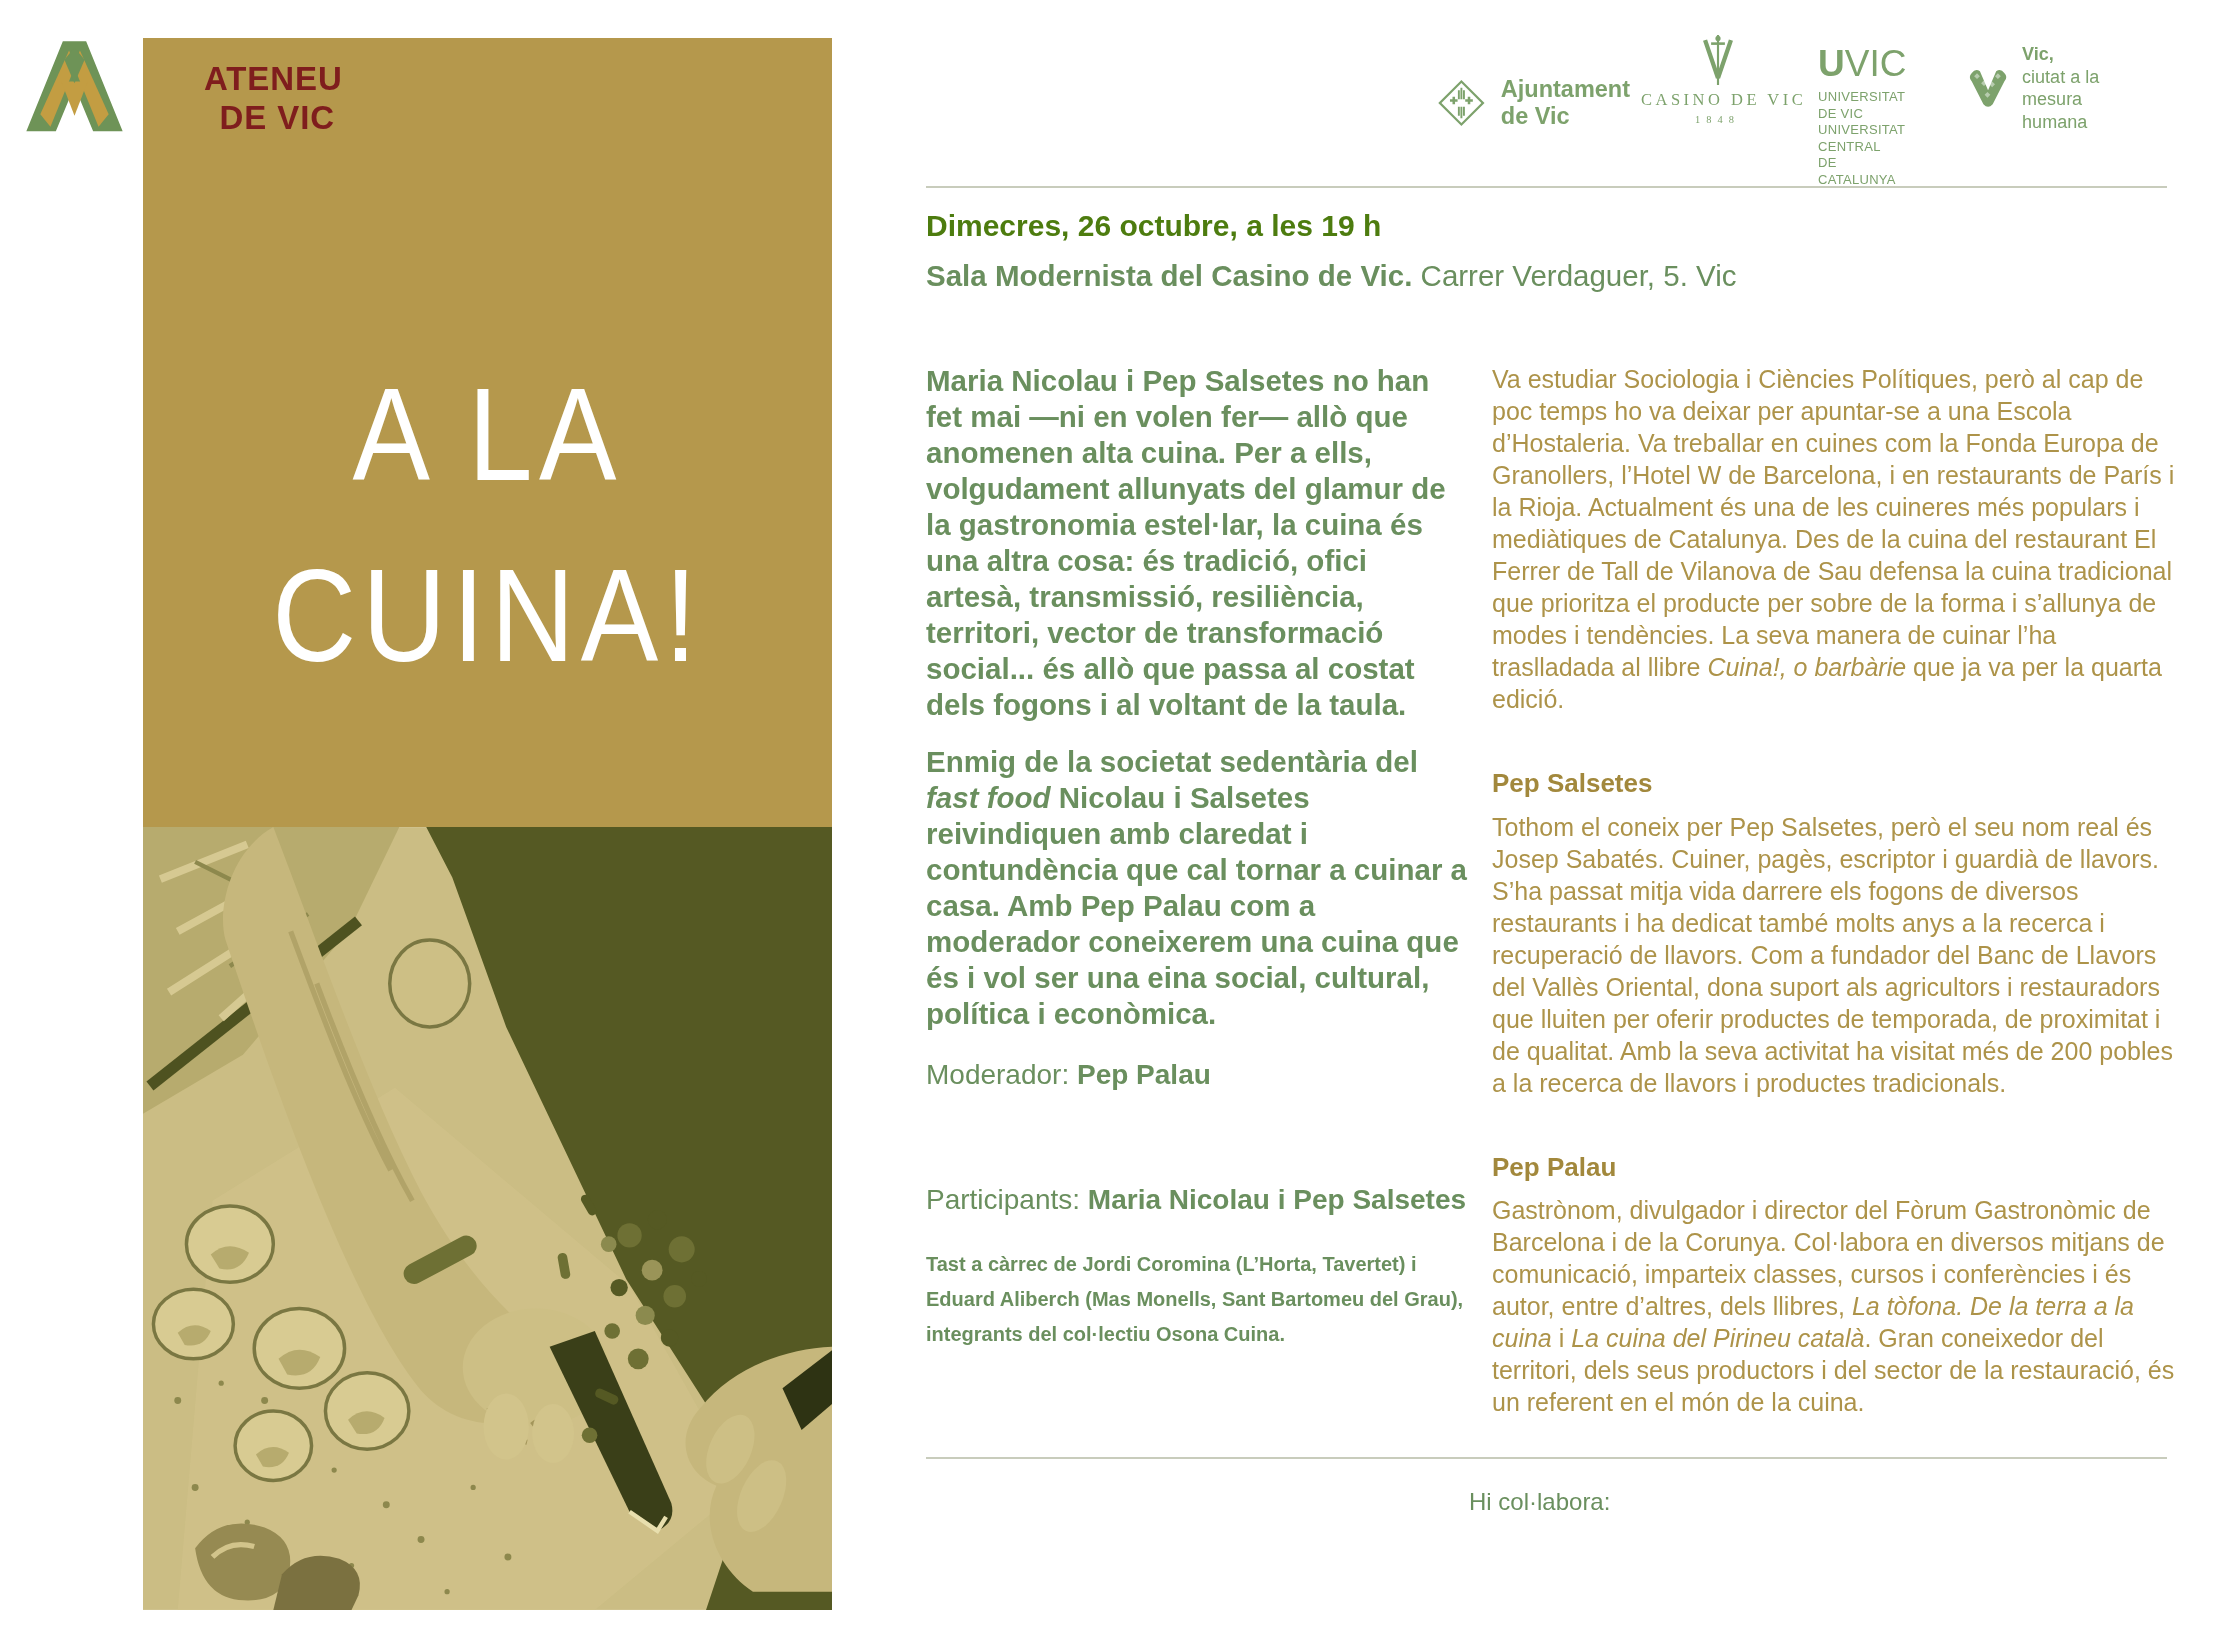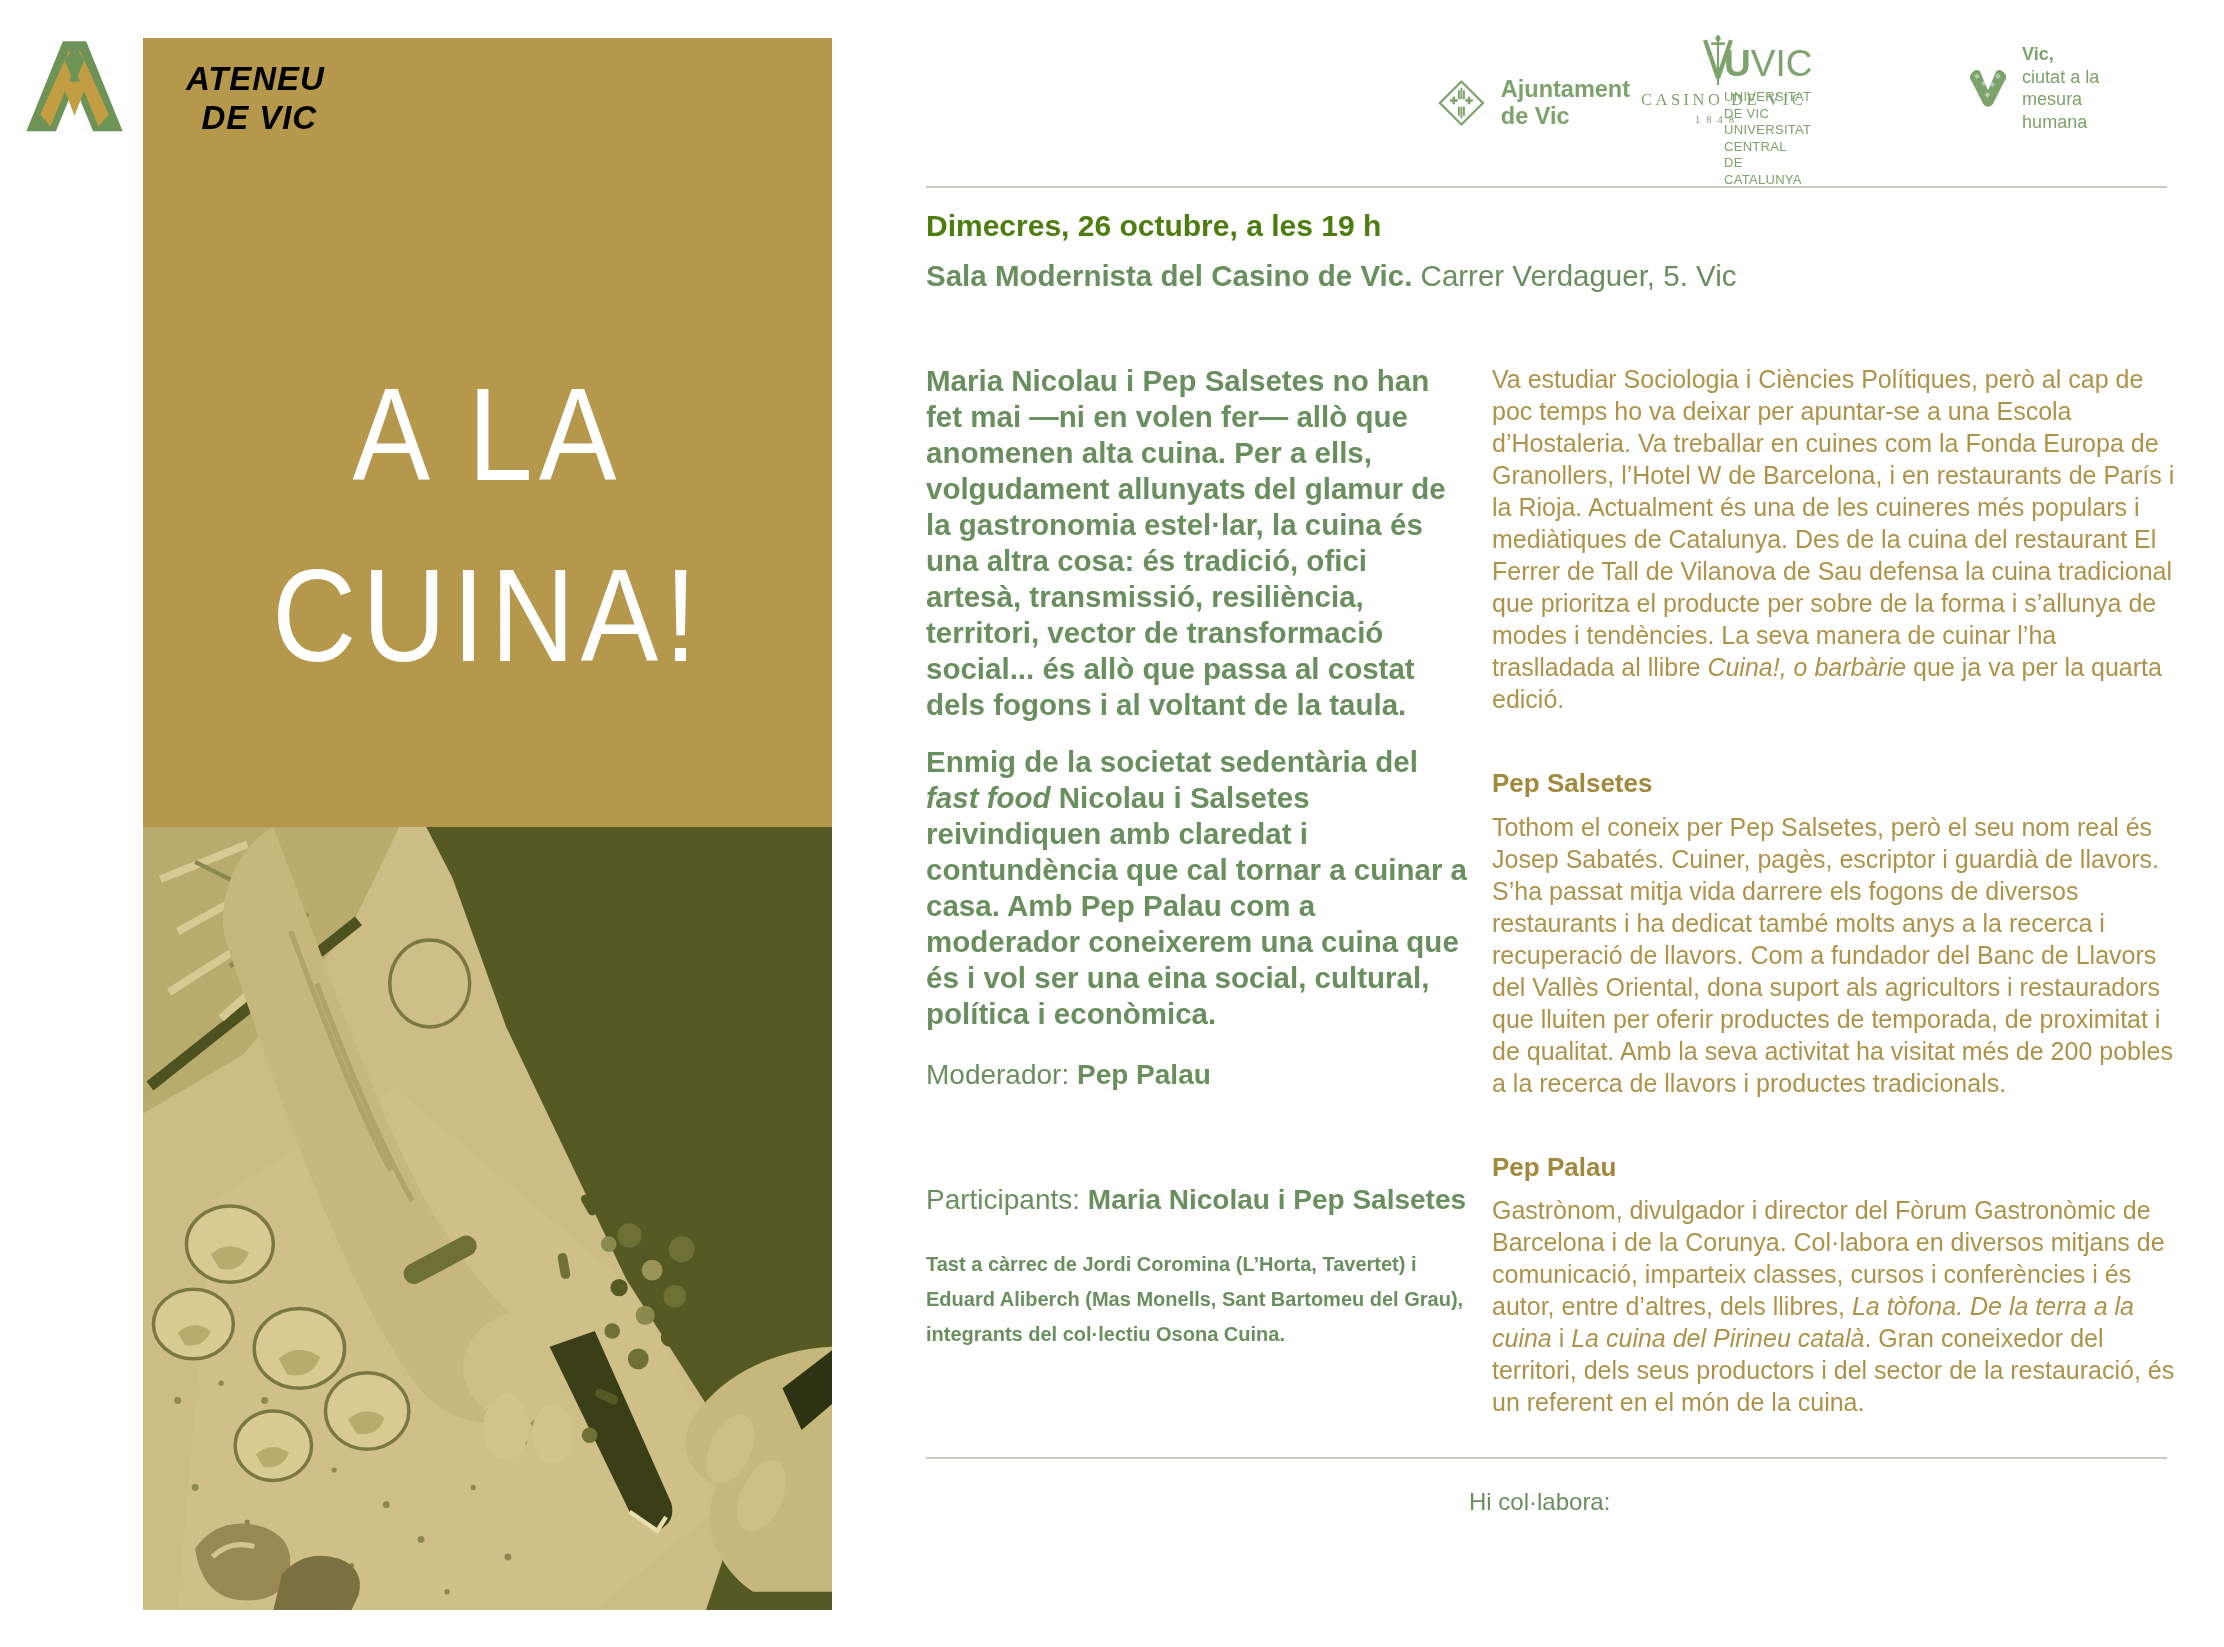--- a/index.html
+++ b/index.html
@@ -2,37 +2,37 @@
 <html style="font-size:14px"><head>
 <meta charset="utf-8">
 <style>
   html,body{margin:0;padding:0;background:#ffffff;}
   .page{position:relative;width:2225px;height:1648px;background:#ffffff;overflow:hidden;
         font-family:"Liberation Sans",sans-serif;}
 
   
   .a-logo{position:absolute;left:24px;top:35px;width:101px;height:101px;}
   .banner{position:absolute;left:143px;top:38px;width:689px;height:789px;background:#b5984c;}
-  .org-name{position:absolute;left:43px;top:21px;color:#000000;font-weight:800;
-            font-size:33px;line-height:39px;letter-spacing:0.9px;font-style:italic;}
+  .org-name{position:absolute;left:61px;top:21px;color:#7f1d1d;font-weight:800;
+            font-size:33px;line-height:39px;letter-spacing:0.9px;}
   .org-name .l2{display:block;padding-left:15.6px;}
   .banner-title{position:absolute;left:0;top:306px;width:100%;text-align:center;color:#ffffff;
             font-weight:300;font-size:132px;line-height:181px;letter-spacing:7px;
             transform:scaleX(.88);transform-origin:50% 0;}
   .photo{position:absolute;left:143px;top:827px;width:689px;height:783px;}
   .photo svg{display:block;width:100%;height:100%;}
 
   
   .partners{position:absolute;left:0;top:0;}
   .aj{position:absolute;left:1436px;top:68px;display:flex;align-items:center;gap:14px;}
   .aj-label{font-size:23.5px;font-weight:700;color:#7da26c;}
   .casino{position:absolute;left:1641px;top:35px;width:153px;text-align:center;color:#7da26c;}
   .casino-name{font-family:"Liberation Serif",serif;font-size:16.5px;letter-spacing:3.5px;margin-top:5.2px;white-space:nowrap;}
   .casino-year{font-family:"Liberation Serif",serif;font-size:10.4px;letter-spacing:6px;margin-top:3.5px;}
-  .uvic{position:absolute;left:1724px;top:45px;color:#7da26c;}
+  .uvic{position:absolute;left:1818px;top:45px;color:#7da26c;}
   .uvic-mark{font-size:37px;line-height:37px;}
   .uvic-mark .u{font-weight:800;}
   .uvic-mark .vic{font-weight:300;}
   .uvic-lines{margin-top:7px;font-size:13px;line-height:16.5px;font-weight:400;letter-spacing:0.3px;}
   .viccity{position:absolute;left:1966px;top:43px;display:flex;align-items:center;gap:12px;color:#7da26c;}
   .viccity-text{font-size:18px;line-height:22.6px;font-weight:300;}
   .viccity-text .b{font-weight:800;}
 
   
   .rule{position:absolute;left:926px;width:1241px;height:1.7px;background:#c8ccbc;}

